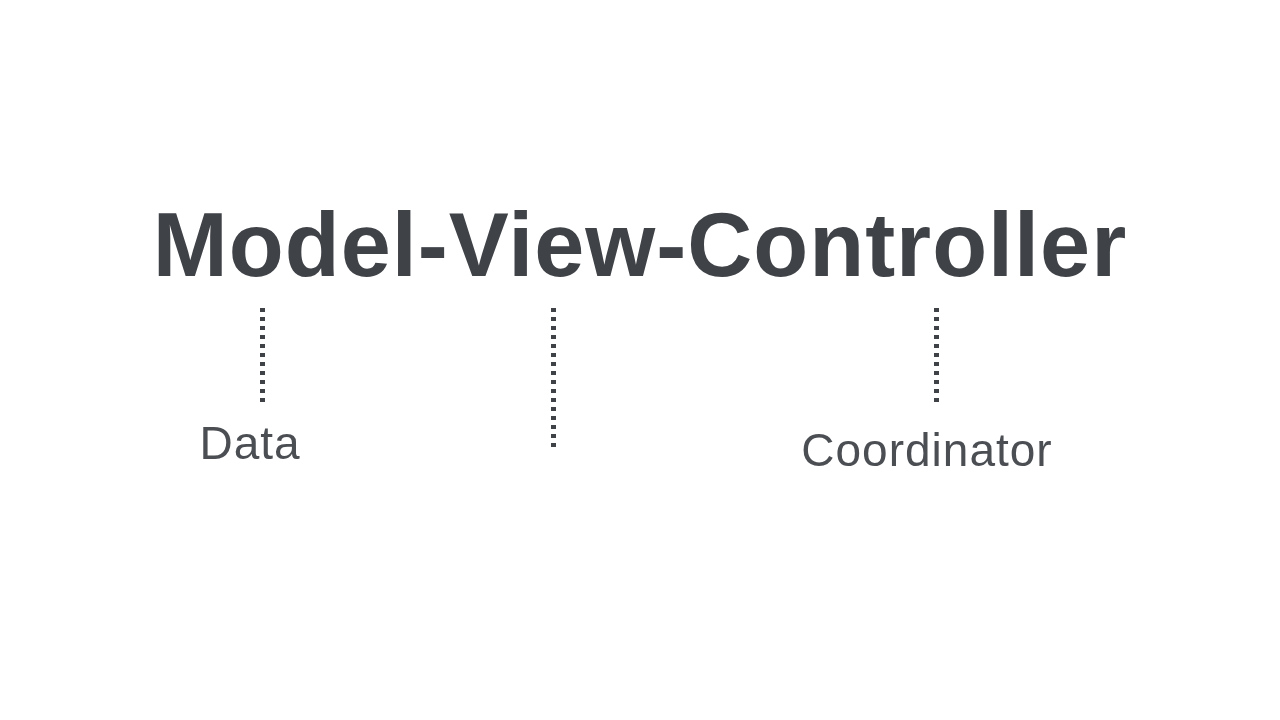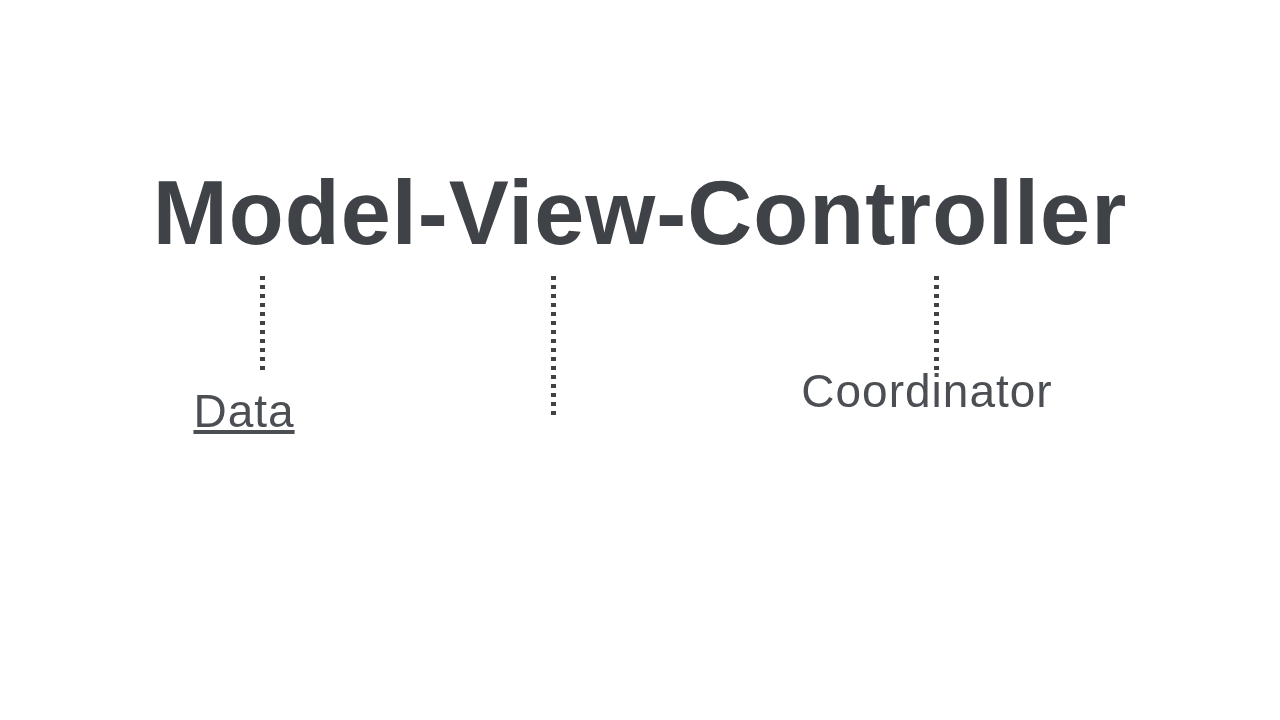--- a/index.html
+++ b/index.html
@@ -11,20 +11,21 @@
   * { margin: 0; padding: 0; box-sizing: border-box; }
   html, body {
     width: 1280px; height: 720px;
     font-family: "Liberation Sans", sans-serif;
     overflow: hidden;
   }
   .slide {
     position: relative;
     width: 1280px; height: 540px;
     background: var(--background);
+    margin-top: 32px;
   }
   .title {
     position: absolute;
     left: 0; right: 0;
     top: 168px;
     text-align: center;
     font-size: 90px;
     font-weight: 700;
     letter-spacing: 1px;
     color: var(--title);
@@ -46,23 +47,23 @@
   .annotation-label {
     position: absolute;
     font-size: 46px;
     font-weight: 400;
     letter-spacing: 1px;
     color: var(--label);
     line-height: 1;
     transform: translateX(-50%);
     white-space: nowrap;
   }
-  .annotation-label.data           { left: 244px; top: 388px; text-decoration: underline; }
+  .annotation-label.data           { left: 250px; top: 388px; }
   .annotation-label.user-interface { left: 545px; top: 440px; }
-  .annotation-label.coordinator    { left: 927px; top: 368px; }
+  .annotation-label.coordinator    { left: 927px; top: 395px; }
 </style>
 </head>
 <body>
 
 <div class="slide">
 
   <h1 class="title">Model-View-Controller</h1>
 
   <div class="connector model"></div>
   <div class="connector view"></div>

